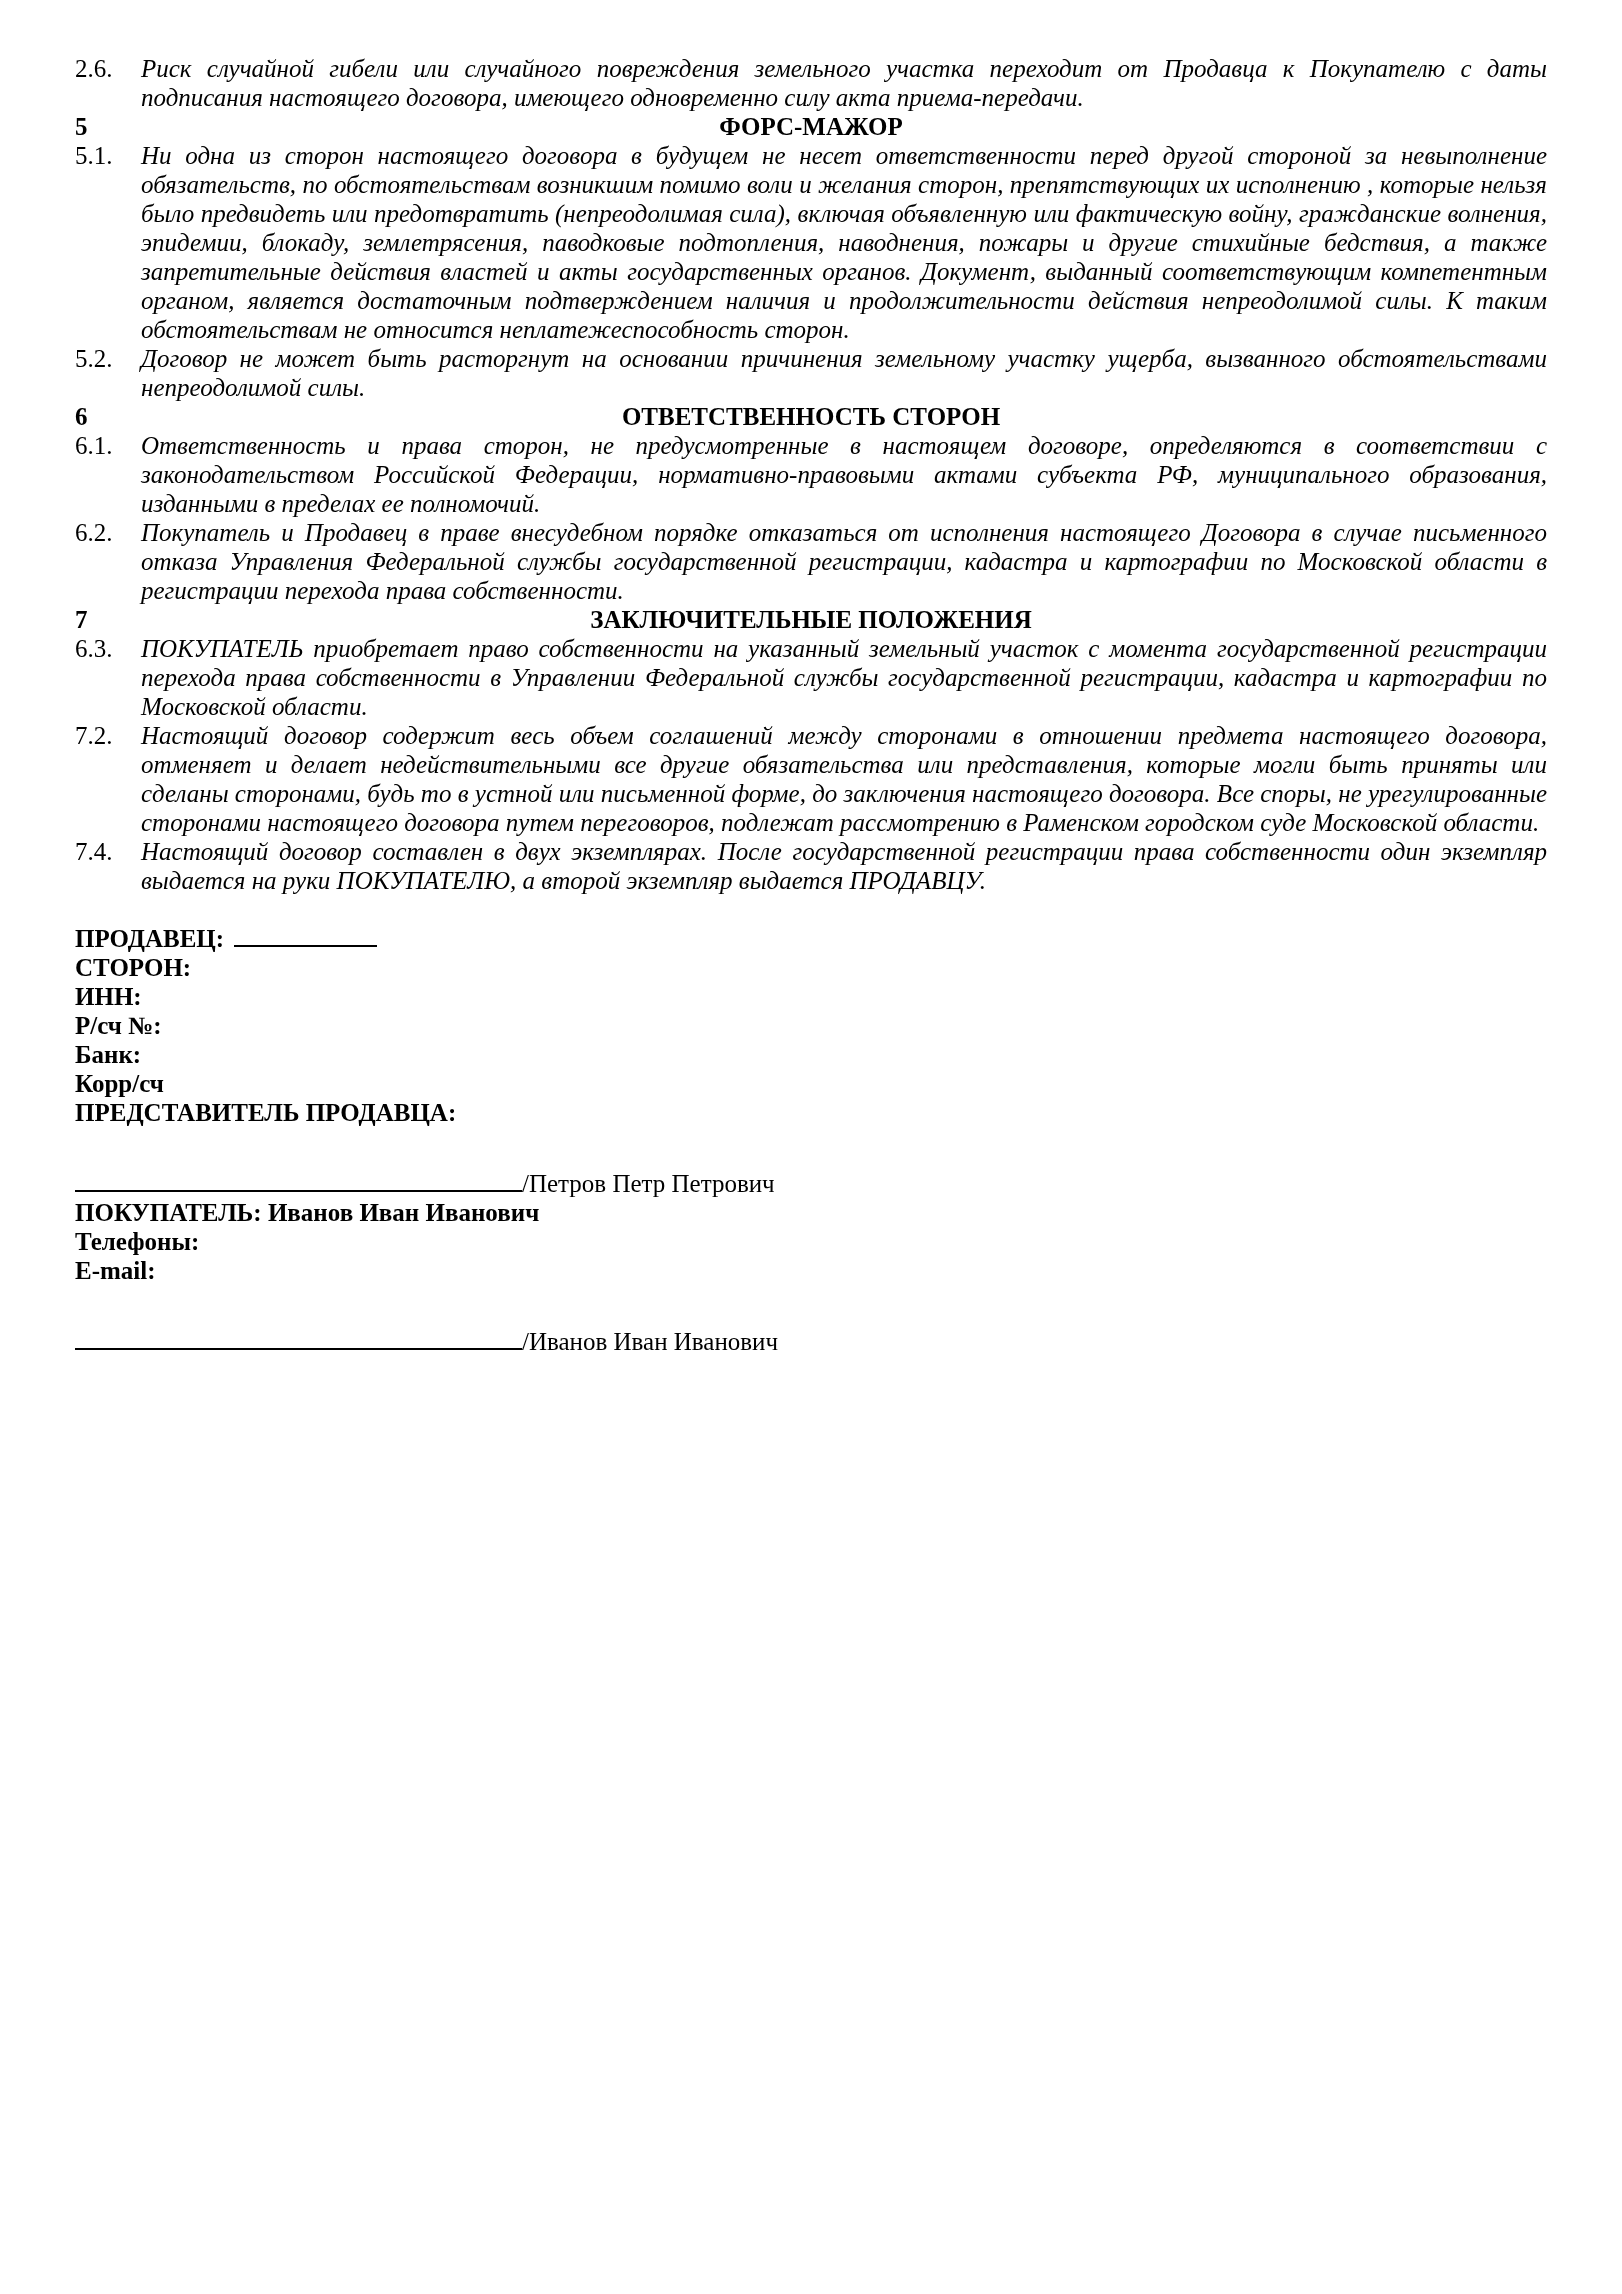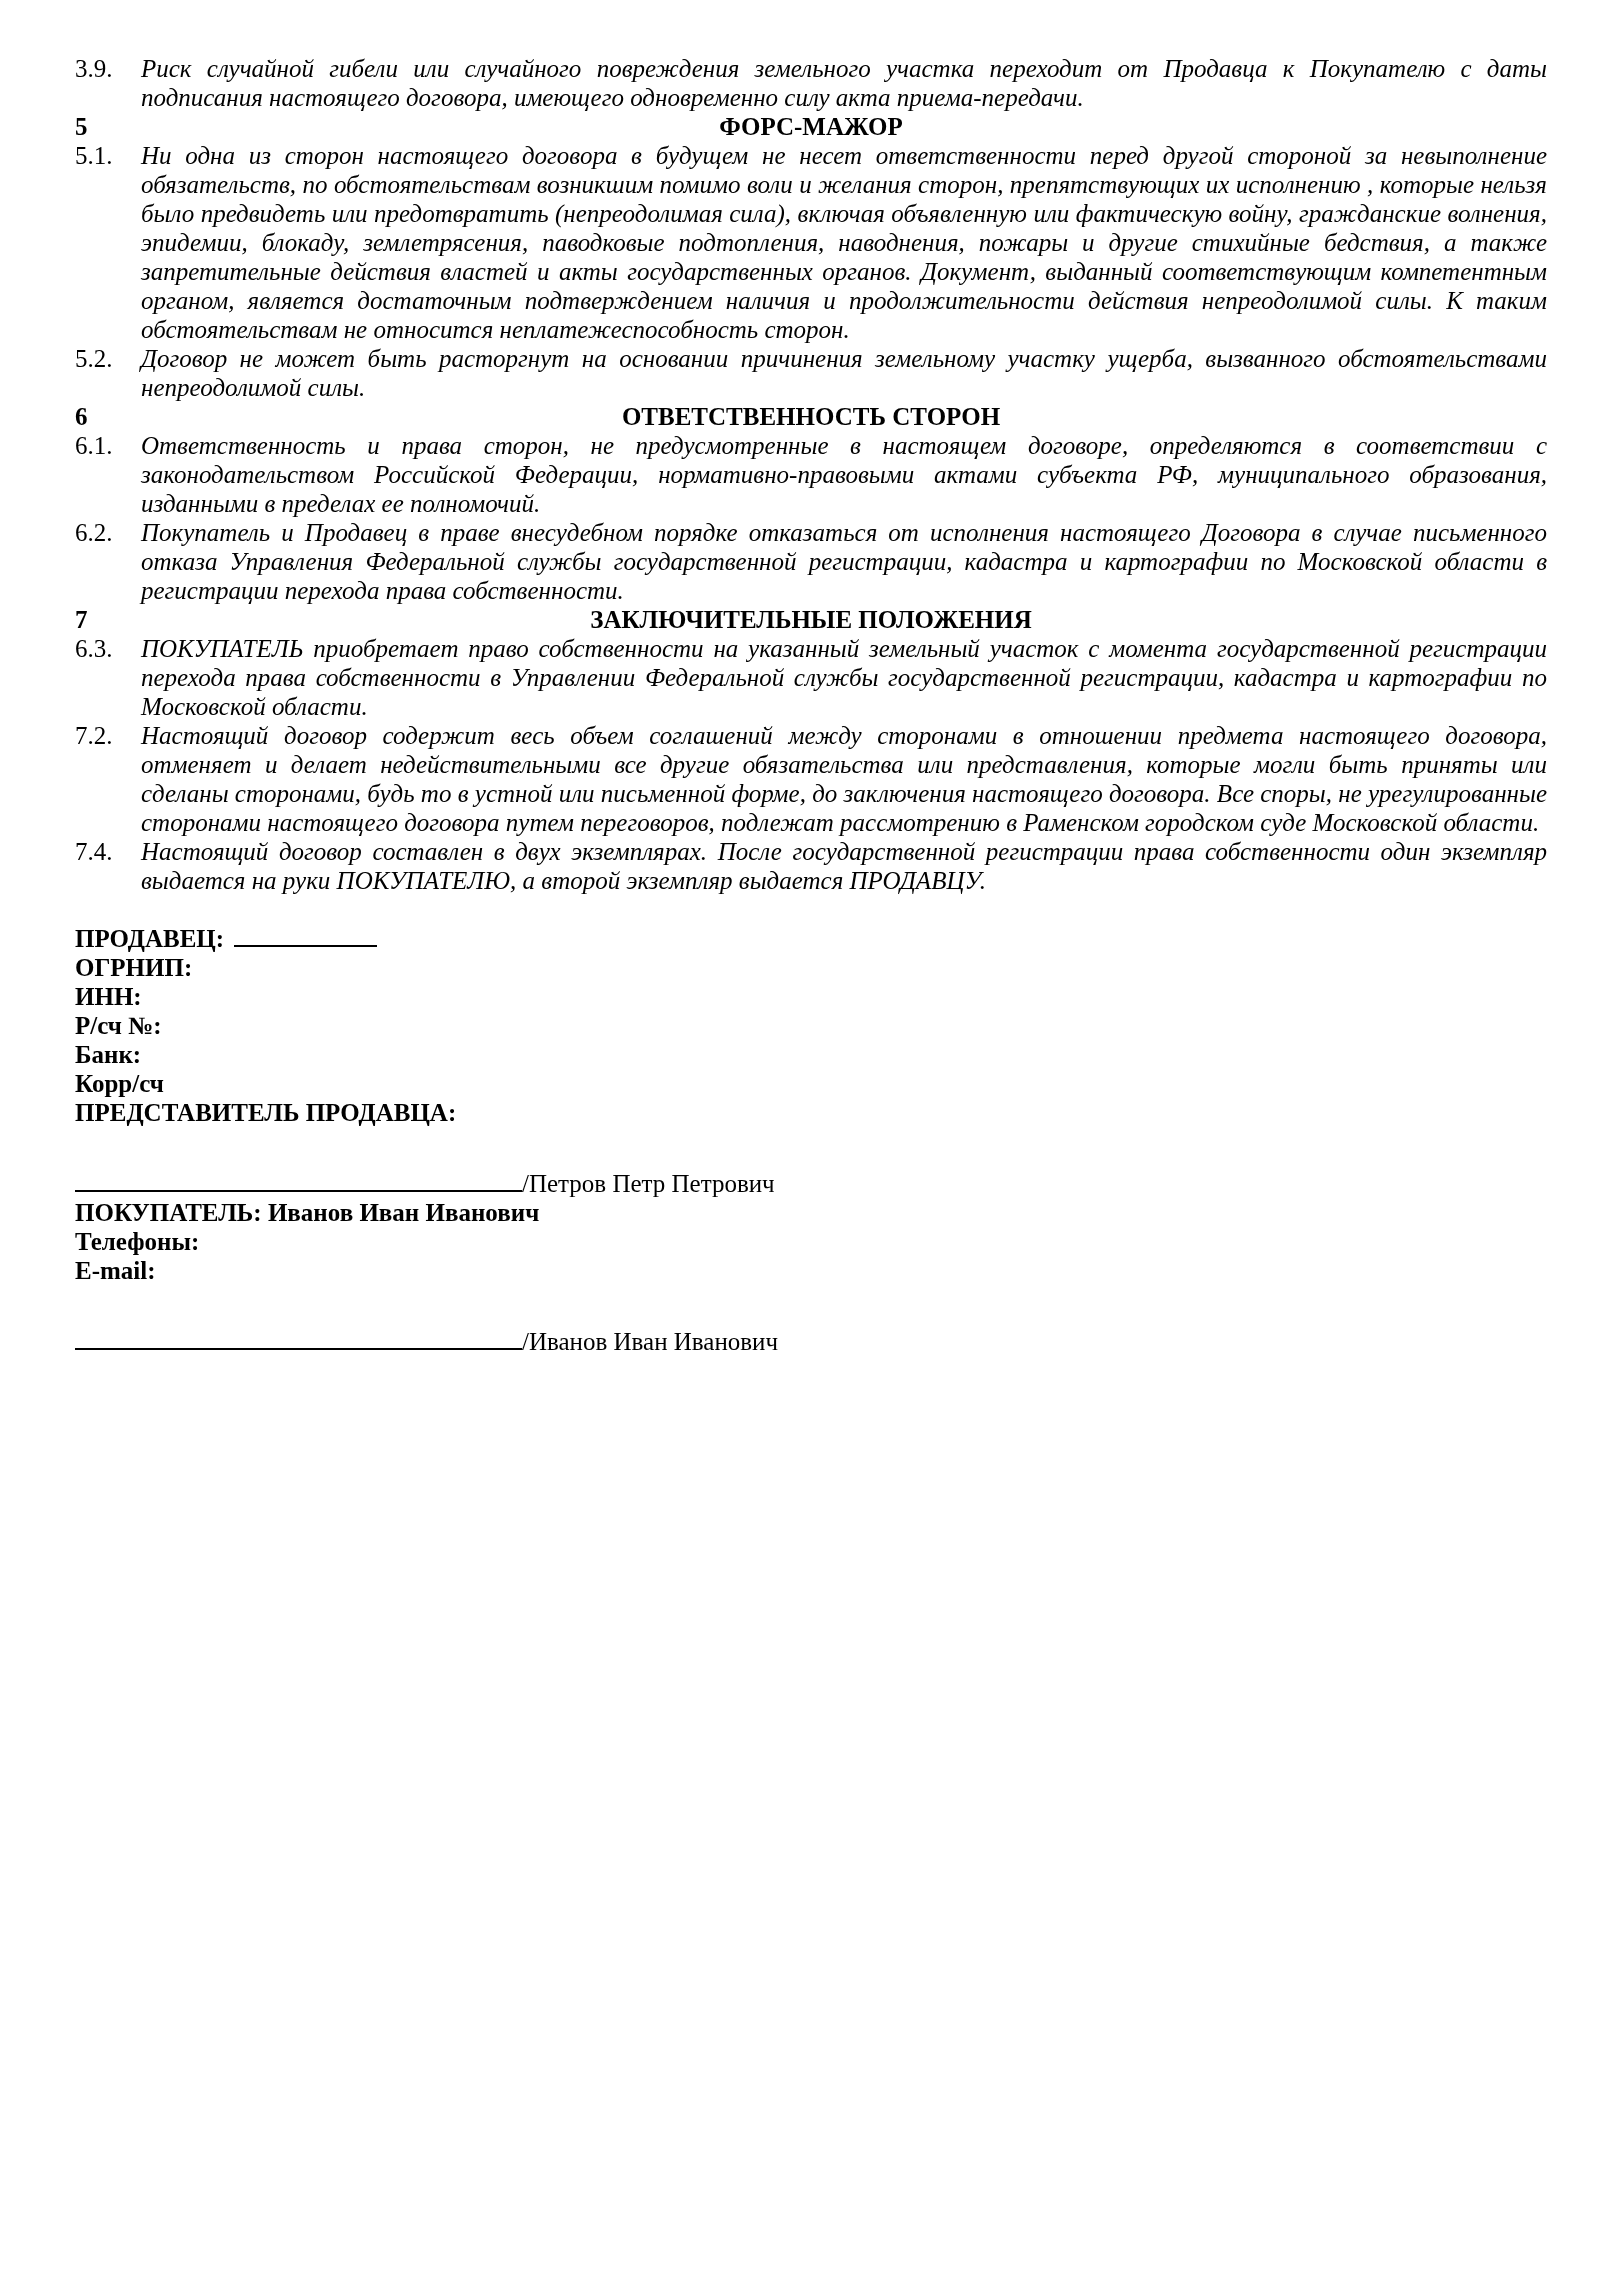--- a/index.html
+++ b/index.html
@@ -61,21 +61,21 @@
   .sig-name {
     font-weight: normal;
   }
 </style>
 </head>
 <body>
 
 <div class="page">
 
   <div class="clause">
-    <span class="num">3.9.</span>
+    <span class="num">2.6.</span>
     <span class="text">Риск случайной гибели или случайного повреждения земельного участка переходит от Продавца к Покупателю с даты подписания настоящего договора, имеющего одновременно силу акта приема-передачи.</span>
   </div>
 
   <div class="heading">
     <span class="hnum">5</span>
     <span class="htitle">ФОРС-МАЖОР</span>
   </div>
   <div class="clause">
     <span class="num">5.1.</span>
     <span class="text">Ни одна из сторон настоящего договора в будущем не несет ответственности перед другой стороной за невыполнение обязательств, по обстоятельствам возникшим помимо воли и желания сторон, препятствующих их исполнению , которые нельзя было предвидеть или предотвратить (непреодолимая сила), включая объявленную или фактическую войну, гражданские волнения, эпидемии, блокаду, землетрясения, паводковые подтопления, наводнения, пожары и другие стихийные бедствия, а также запретительные действия властей и акты государственных органов. Документ, выданный соответствующим компетентным органом, является достаточным подтверждением наличия и продолжительности действия непреодолимой силы. К таким обстоятельствам не относится неплатежеспособность сторон.</span>
@@ -112,21 +112,21 @@
   </div>
   <div class="clause">
     <span class="num">7.4.</span>
     <span class="text">Настоящий договор составлен в двух экземплярах. После государственной регистрации права собственности один экземпляр выдается на руки ПОКУПАТЕЛЮ, а второй экземпляр выдается ПРОДАВЦУ.</span>
   </div>
 
   <div class="party seller">
     <div class="party-line">
       <span>ПРОДАВЕЦ:</span><span class="blank-line"></span>
     </div>
-    <div class="party-line">ОГРНИП:</div>
+    <div class="party-line">СТОРОН:</div>
     <div class="party-line">ИНН:</div>
     <div class="party-line">Р/сч №:</div>
     <div class="party-line">Банк:</div>
     <div class="party-line">Корр/сч</div>
     <div class="party-line">ПРЕДСТАВИТЕЛЬ ПРОДАВЦА:</div>
 
     <div class="sig-row">
       <span class="sig-line"></span><span class="sig-name">/Петров Петр Петрович</span>
     </div>
   </div>

